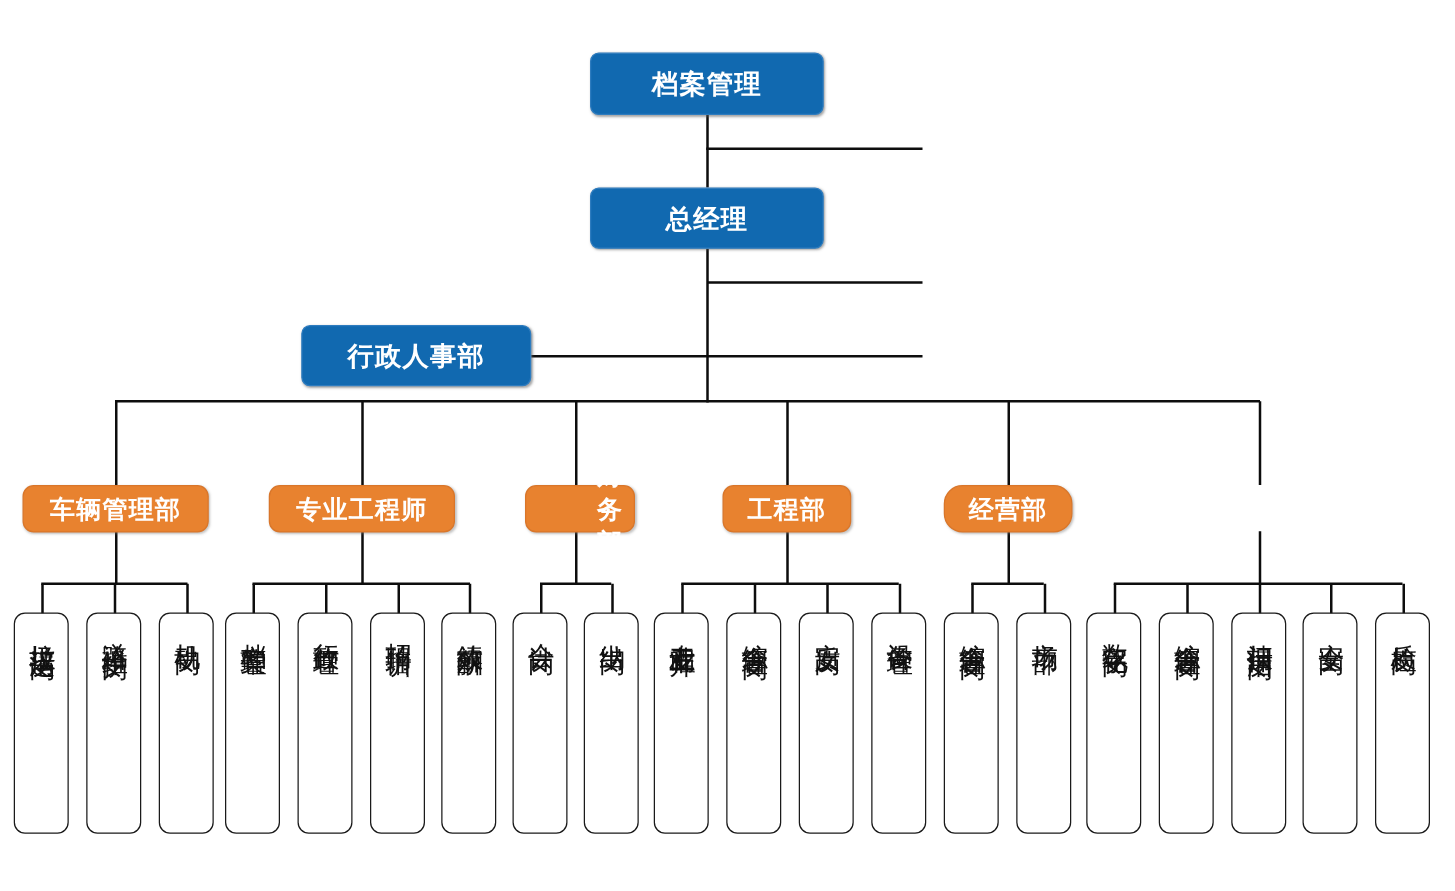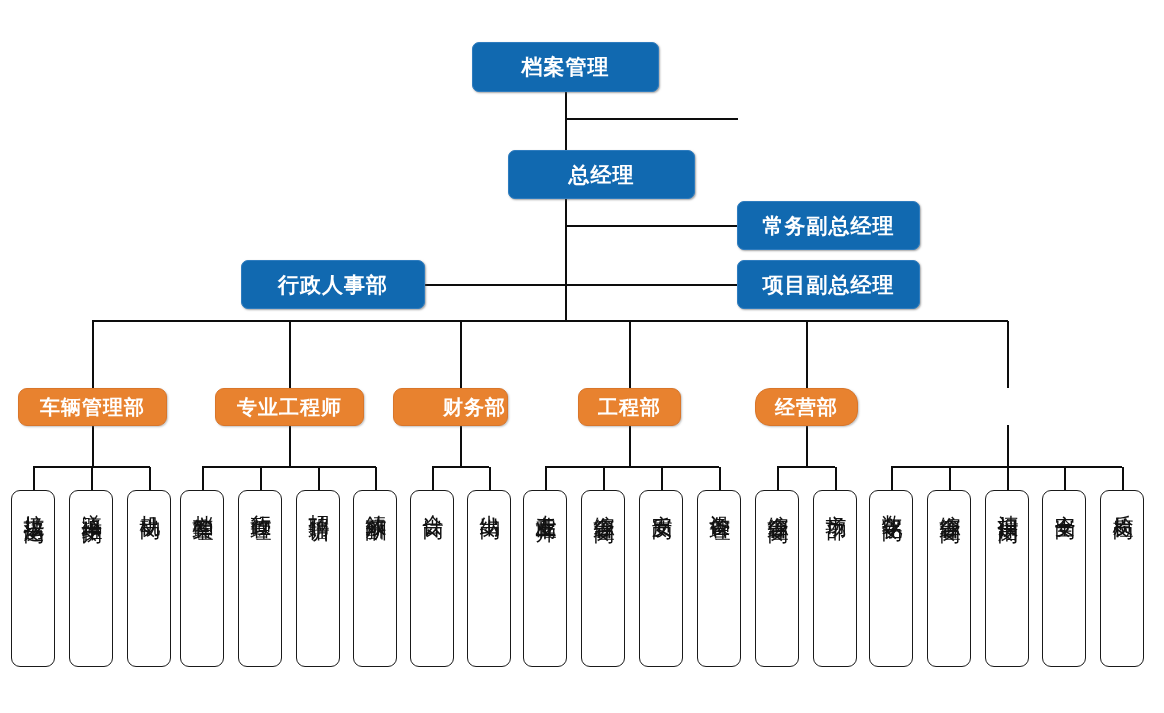--- a/index.html
+++ b/index.html
@@ -137,33 +137,31 @@
 
   <div class="ln v" style="left:891px;top:467px;height:24px;"></div>
   <div class="ln v" style="left:949px;top:467px;height:24px;"></div>
   <div class="ln v" style="left:1007px;top:467px;height:24px;"></div>
   <div class="ln v" style="left:1064px;top:467px;height:24px;"></div>
   <div class="ln v" style="left:1122px;top:467px;height:24px;"></div>
 
   <div class="node blue" style="left:472px;top:42px;width:187px;height:50px;">档案管理</div>
 
 
-  <div class="node blue" style="left:472px;top:150px;width:187px;height:49px;margin-left:36px;">总经理</div>
-
-  <div class="node blue" style="left:737px;top:201px;width:183px;height:49px;">常务副总经理</div>
-
-  <div class="node blue" style="left:737px;top:260px;width:183px;height:49px;">项目副总经理</div>
+  <div class="node blue" style="left:472px;top:150px;width:187px;height:49px;">总经理</div>
+
+
 
   <div class="node blue" style="left:241px;top:260px;width:184px;height:49px;">行政人事部</div>
 
   <div class="node orange" style="left:18px;top:388px;width:149px;height:38px;">车辆管理部</div>
 
   <div class="node orange" style="left:215px;top:388px;width:149px;height:38px;">专业工程师</div>
 
-  <div class="node orange" style="left:393px;top:388px;width:115px;height:38px;padding-left:48px;">财务部</div>
+  <div class="node orange" style="left:420px;top:388px;width:88px;height:38px;padding-left:48px;">财务部</div>
 
   <div class="node orange" style="left:578px;top:388px;width:103px;height:38px;">工程部</div>
 
   <div class="node orange" style="left:755px;top:388px;width:103px;height:38px;border-radius:15px;">经营部</div>
 
 
   <div class="leaf" style="left:11px;top:490px;width:44px;height:177px;">
     <span class="vtext">垃圾清运岗</span>
   </div>
   <div class="leaf" style="left:69px;top:490px;width:44px;height:177px;">

